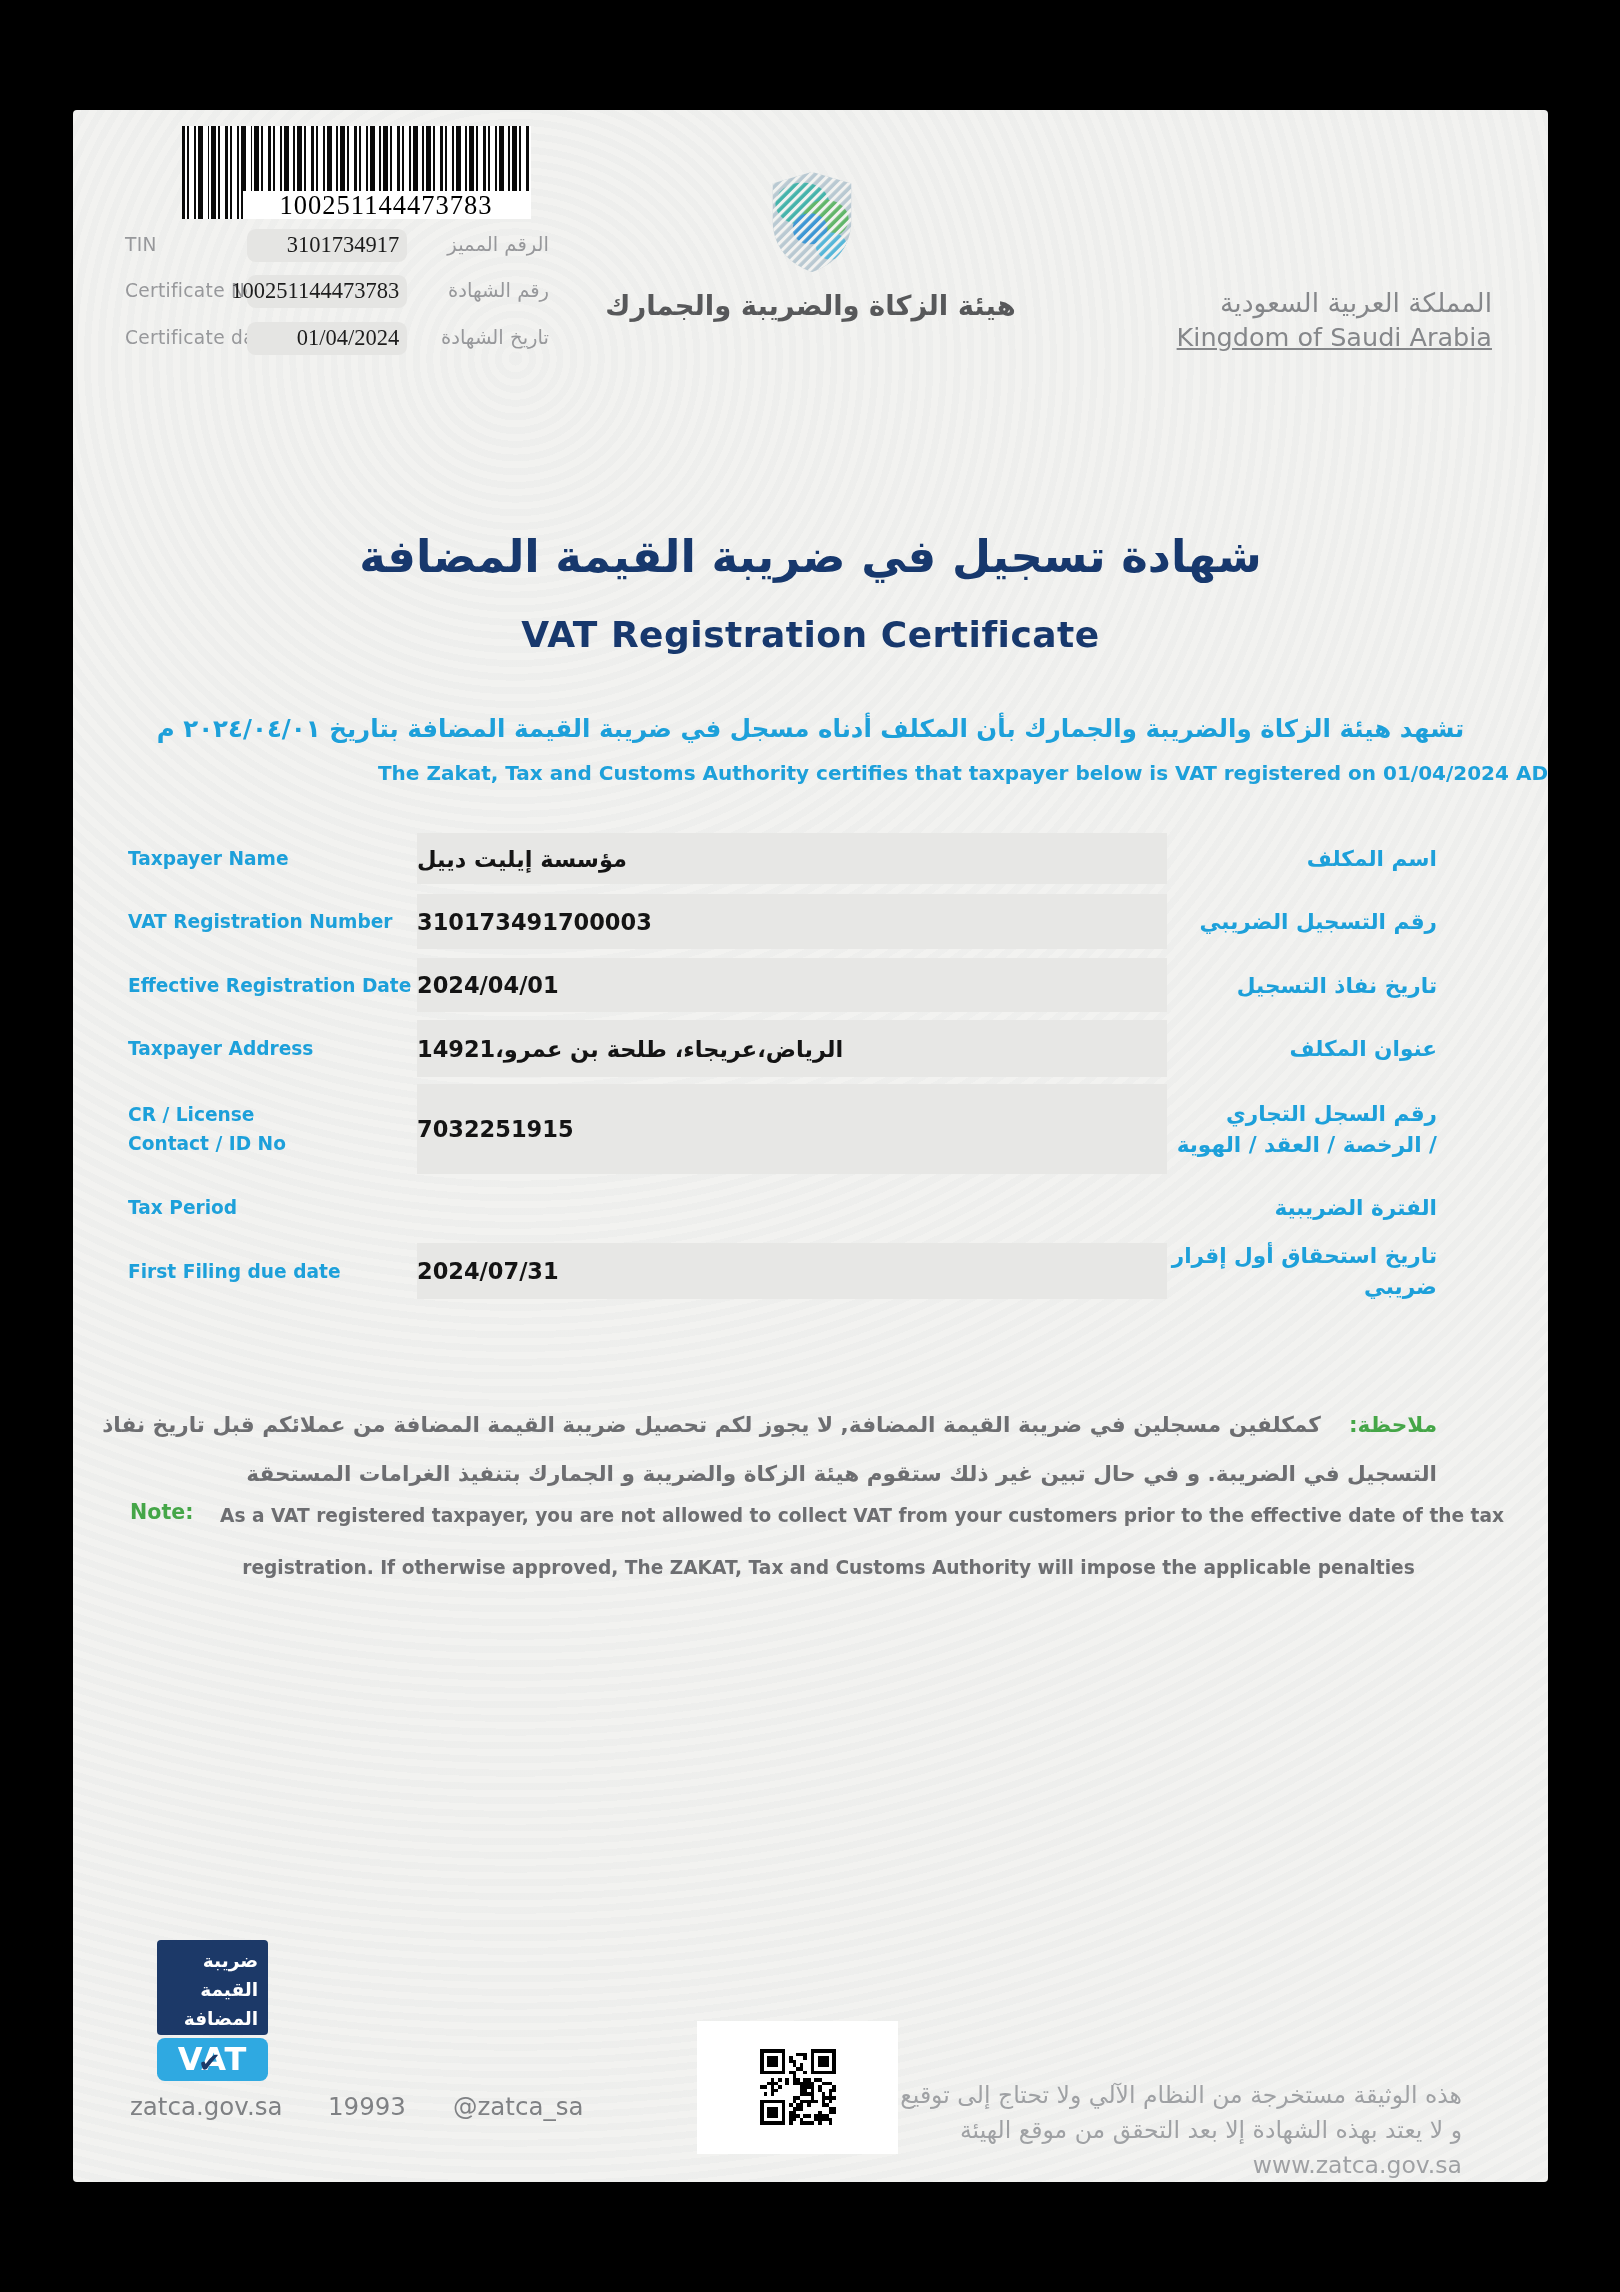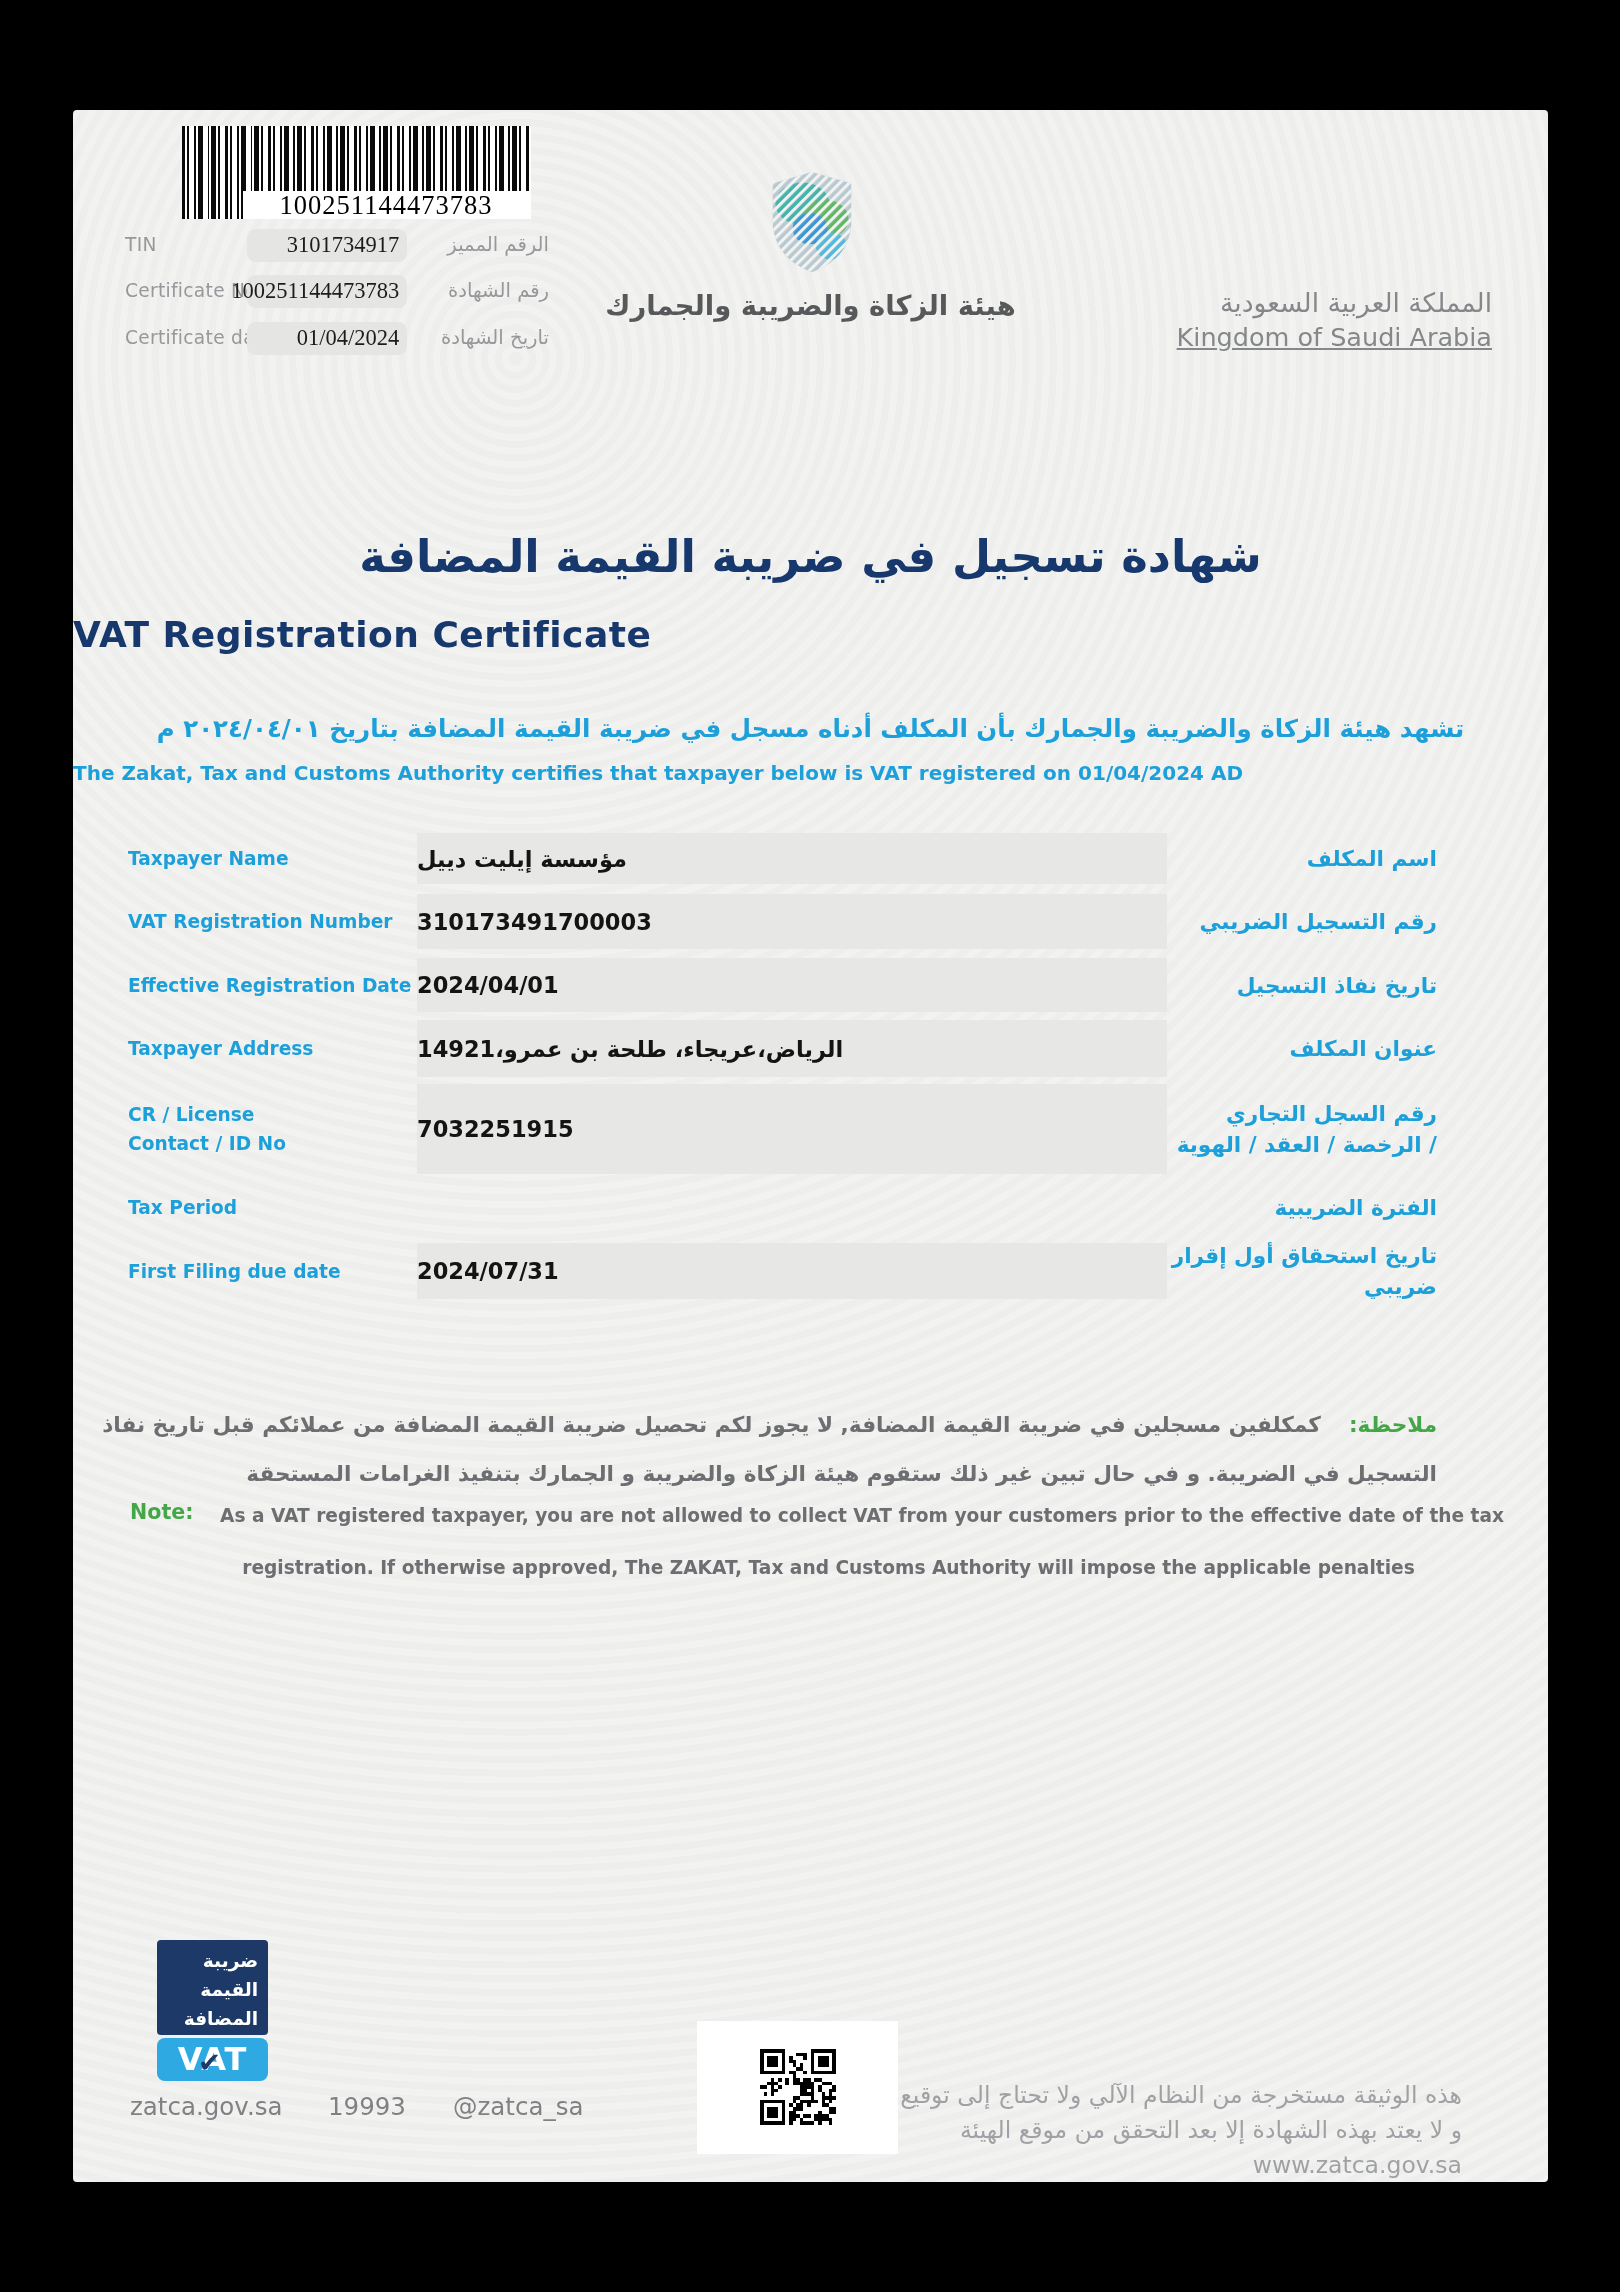--- a/index.html
+++ b/index.html
@@ -33,23 +33,23 @@
   .meta-label-ar{position:absolute;left:343px;top:3.9px;width:133px;text-align:right;font-size:19.6px;color:#97989b;white-space:nowrap;}
   
   .shield{position:absolute;left:692px;top:59px;}
   .authority-ar{position:absolute;left:0;width:1475px;top:180px;text-align:center;font-size:27.4px;font-weight:bold;color:#57585a;white-space:nowrap;}
   .authority-en{position:absolute;left:0;width:1475px;top:220px;text-align:center;font-size:21.6px;font-weight:bold;color:#57585a;letter-spacing:0.2px;white-space:nowrap;}
   .kingdom{position:absolute;right:56px;top:176px;text-align:right;color:#85878a;}
   .kingdom .ar{font-size:26.5px;line-height:33px;white-space:nowrap;}
   .kingdom .en{font-size:25.5px;line-height:37px;white-space:nowrap;text-decoration:underline;}
   
   .title-ar{position:absolute;left:0;width:1475px;top:420px;text-align:center;font-size:45px;font-weight:bold;color:#17386d;white-space:nowrap;}
-  .title-en{position:absolute;left:0;width:1475px;top:504px;text-align:left;font-size:36px;font-weight:bold;color:#17386d;letter-spacing:0.5px;white-space:nowrap;}
+  .title-en{position:absolute;left:0;width:1475px;top:504px;text-align:center;font-size:36px;font-weight:bold;color:#17386d;letter-spacing:0.5px;white-space:nowrap;}
   .stmt-ar{position:absolute;left:0;width:1475px;top:604px;text-align:center;font-size:24.5px;font-weight:bold;color:#1da0da;white-space:nowrap;}
-  .stmt-en{position:absolute;left:0;width:1475px;top:651px;text-align:left;font-size:20px;font-weight:bold;color:#1da0da;white-space:nowrap;}
+  .stmt-en{position:absolute;left:0;width:1475px;top:651px;text-align:right;font-size:20px;font-weight:bold;color:#1da0da;white-space:nowrap;}
   
   .frow{position:absolute;left:0;width:1475px;display:flex;align-items:center;}
   .flabel-en{width:344px;padding-left:55px;box-sizing:border-box;font-size:18.6px;font-weight:bold;color:#1da0da;line-height:29px;white-space:nowrap;}
   .fvalue{width:750px;align-self:stretch;background:#e7e7e5;display:flex;align-items:center;justify-content:flex-start;
           font-size:22.5px;font-weight:bold;color:#141414;white-space:nowrap;}
   .flabel-ar{flex:1;padding-right:111px;box-sizing:border-box;text-align:right;font-size:21.6px;font-weight:bold;color:#1da0da;line-height:31px;white-space:nowrap;}
   
   .note-ar{position:absolute;right:111px;left:137px;top:1290px;direction:rtl;text-align:right;
            font-size:21.6px;font-weight:bold;color:#6d6e71;line-height:49px;}
   .note-ar .nlabel{color:#45a648;margin-left:28px;}

